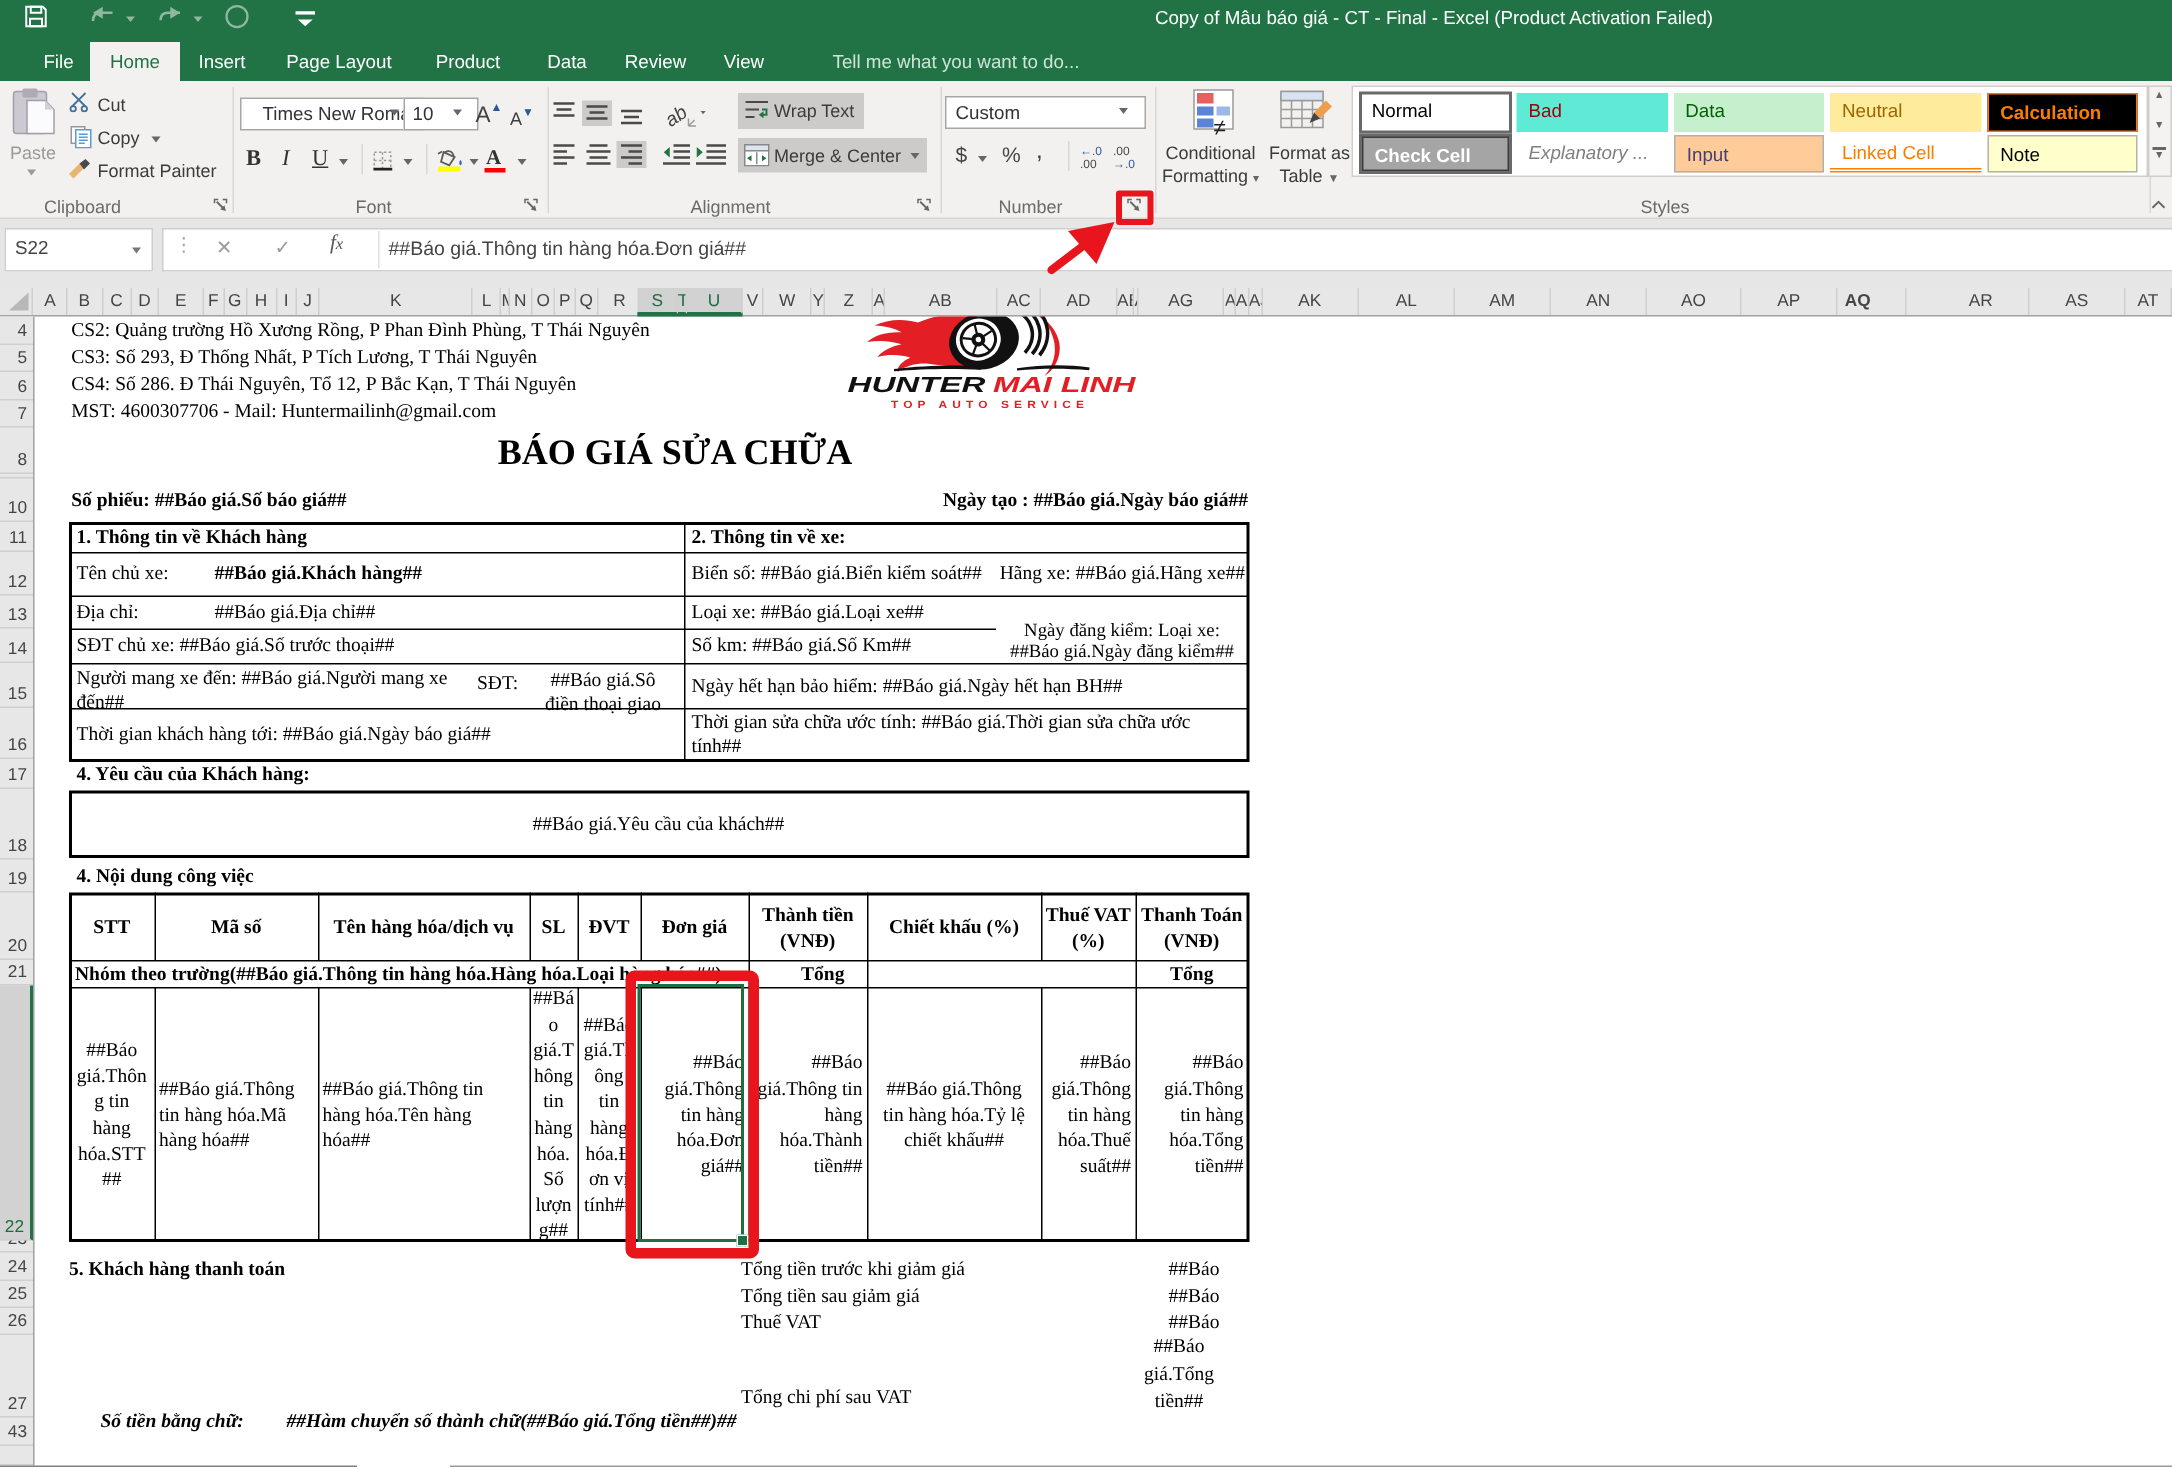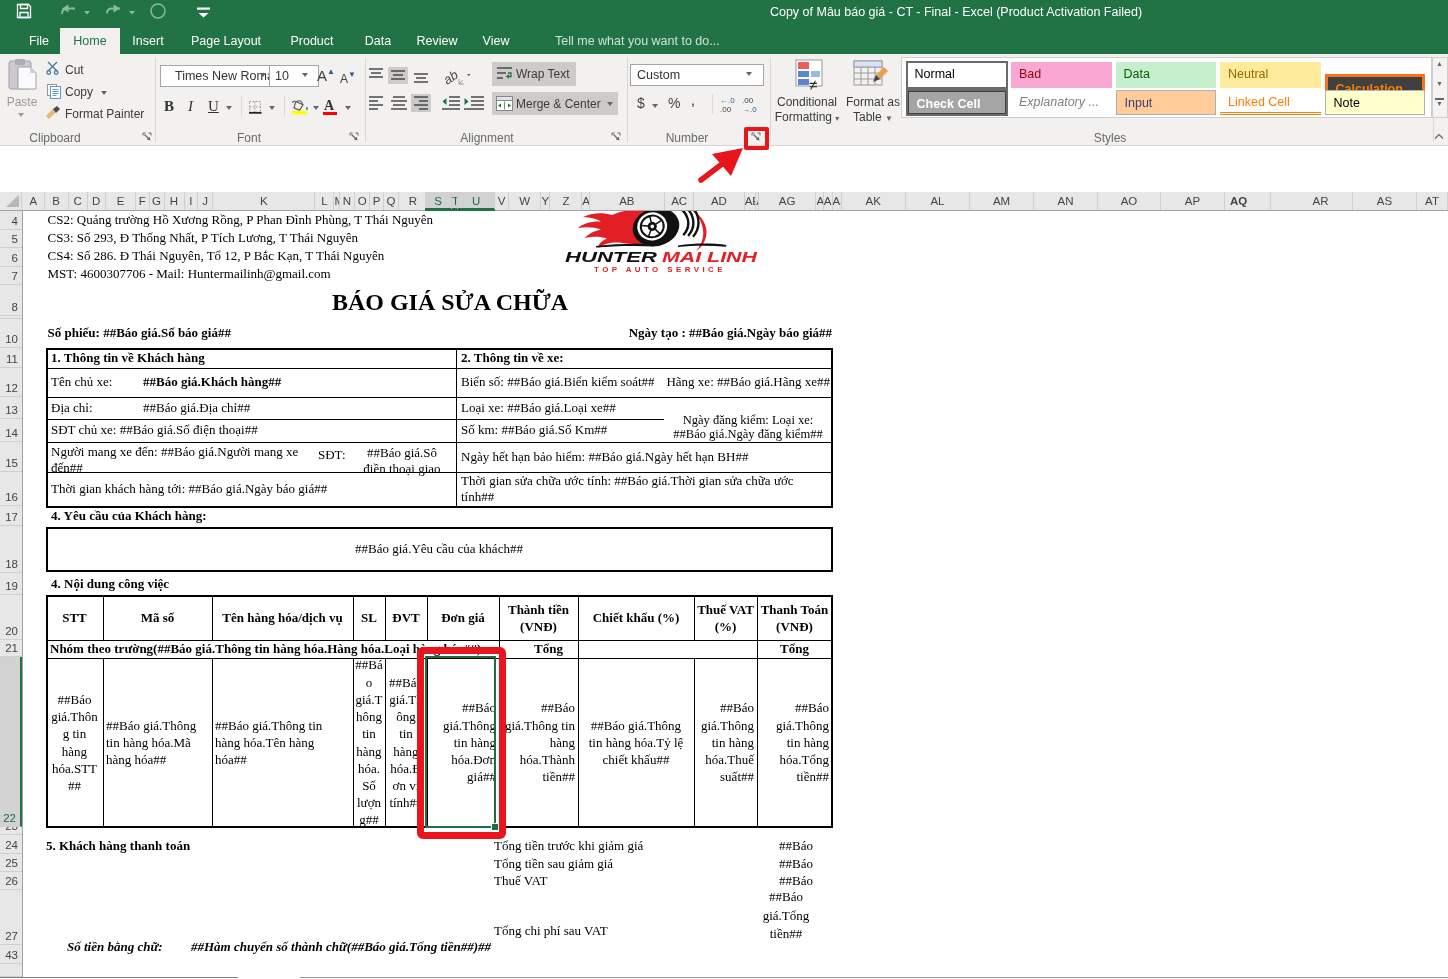--- a/index.html
+++ b/index.html
@@ -268,40 +268,52 @@
           <path d="M2 8 h28 M2 14 h28 M2 20 h28 M9 2 v24 M16 2 v24 M23 2 v24"></path>
         </g>
       <rect x="2" y="2" width="28" height="6" fill="#d9e2f3" stroke="#9a9a9a"></rect>
       <path d="M24 16 L32 8 l4 4 -8 8 z" fill="#ed9e4e"></path>
         <path d="M24 16 l-3 7 7 -3 z" fill="#444"></path>
     </svg>
     <div class="abs btxt" style="left:843px;top:41px;width:60px;text-align:center;">Format as</div>
     <div class="abs btxt" style="left:843px;top:56px;width:60px;text-align:center;">Table <span style="font-size:8px;color:#666;">▼</span></div>
     <div class="abs" style="left:901px;top:3px;width:531px;height:61px;background:#fff;border:1px solid #d0cecd;box-sizing:border-box;"></div>
     <div class="abs" style="left:906.5px;top:8px;width:100.5px;height:26px;background:#fff;color:#000;font-size:12.5px;line-height:25px;padding-left:8px;box-sizing:border-box;outline:2px solid #6a6a6a;outline-offset:-1px;white-space:nowrap;overflow:hidden;">Normal</div>
-    <div class="abs" style="left:1011px;top:8px;width:100.5px;height:26px;background:#f9a8d4;color:#9c0006;font-size:12.5px;line-height:25px;padding-left:8px;box-sizing:border-box;white-space:nowrap;overflow:hidden;">Bad</div>
+    <div class="abs" style="left:1011px;top:8px;width:100.5px;height:26px;background:#5eead4;color:#9c0006;font-size:12.5px;line-height:25px;padding-left:8px;box-sizing:border-box;white-space:nowrap;overflow:hidden;">Bad</div>
     <div class="abs" style="left:1115.5px;top:8px;width:100.5px;height:26px;background:#c6efce;color:#006100;font-size:12.5px;line-height:25px;padding-left:8px;box-sizing:border-box;white-space:nowrap;overflow:hidden;">Data</div>
     <div class="abs" style="left:1220px;top:8px;width:100.5px;height:26px;background:#ffeb9c;color:#9c6500;font-size:12.5px;line-height:25px;padding-left:8px;box-sizing:border-box;white-space:nowrap;overflow:hidden;">Neutral</div>
-    <div class="abs" style="left:1324.5px;top:20px;width:100.5px;height:26px;background:#404040;color:#fa7d00;font-size:12.5px;line-height:25px;padding-left:8px;box-sizing:border-box;border:3px solid #f97316;font-weight:bold;white-space:nowrap;overflow:hidden;">Calculation</div>
+    <div class="abs" style="left:1324.5px;top:8px;width:100.5px;height:26px;background:#000000;color:#fa7d00;font-size:12.5px;line-height:25px;padding-left:8px;box-sizing:border-box;border:1px solid #f97316;font-weight:bold;white-space:nowrap;overflow:hidden;">Calculation</div>
     <div class="abs" style="left:906.5px;top:36px;width:100.5px;height:25px;background:#a5a5a5;color:#fff;font-size:12.5px;line-height:25px;padding-left:8px;box-sizing:border-box;border:2px solid #3f3f3f;outline:2px solid #6a6a6a;outline-offset:-1px;font-weight:bold;white-space:nowrap;overflow:hidden;">Check Cell</div>
     <div class="abs" style="left:1011px;top:36px;width:100.5px;height:25px;background:#fff;color:#7f7f7f;font-size:12.5px;line-height:25px;padding-left:8px;box-sizing:border-box;font-style:italic;white-space:nowrap;overflow:hidden;">Explanatory ...</div>
     <div class="abs" style="left:1115.5px;top:36px;width:100.5px;height:25px;background:#ffcc99;color:#3f3f76;font-size:12.5px;line-height:25px;padding-left:8px;box-sizing:border-box;border:1px solid #b0b0b0;white-space:nowrap;overflow:hidden;">Input</div>
     <div class="abs" style="left:1220px;top:36px;width:100.5px;height:25px;background:#fff;color:#fa7d00;font-size:12.5px;line-height:25px;padding-left:8px;box-sizing:border-box;border-bottom:3px double #ff8001;white-space:nowrap;overflow:hidden;">Linked Cell</div>
     <div class="abs" style="left:1324.5px;top:36px;width:100.5px;height:25px;background:#ffffcc;color:#000;font-size:12.5px;line-height:25px;padding-left:8px;box-sizing:border-box;border:1px solid #b2b2b2;white-space:nowrap;overflow:hidden;">Note</div>
     <div class="abs" style="left:1432px;top:3px;width:16px;height:61px;background:#f4f3f2;border:1px solid #d0cecd;box-sizing:border-box;"></div>
     <div class="abs" style="left:1436px;top:6px;font-size:7px;color:#666;">▲</div>
     <div class="abs" style="left:1436px;top:26px;font-size:7px;color:#666;">▼</div>
     <div class="abs" style="left:1436px;top:46px;font-size:7px;color:#666;">▼</div>
     <div class="abs" style="left:1435px;top:44px;width:9px;height:1.5px;background:#666;"></div>
     <div class="glabel" style="left:1075px;width:70px;">Styles</div>
     <svg class="abs" style="left:1433px;top:78px" width="12" height="10" viewBox="0 0 12 10">
         <path d="M2 6.5 L6 2.5 L10 6.5" stroke="#666" fill="none" stroke-width="1.2"></path>
       </svg>
   </div>
   <div class="abs" style="left:0;top:145px;width:1448px;height:1px;background:#d8d6d4;"></div>
+  <div id="fbar">
+    <div class="abs" style="left:3px;top:6px;width:99px;height:29px;background:#fff;border:1px solid #d0cecd;box-sizing:border-box;"></div>
+    <div class="abs" style="left:10px;top:12px;font-size:12.5px;color:#444;">S22</div>
+    <div class="caret" style="left:88px;top:19px;border-top-color:#777;"></div>
+    <div class="abs" style="left:108px;top:6px;width:1340px;height:29px;background:#fff;border:1px solid #d0cecd;border-right:none;box-sizing:border-box;"></div>
+    <div class="abs" style="left:116px;top:9px;font-size:13px;color:#a6a6a6;letter-spacing:1px;">⋮</div>
+    <div class="abs" style="left:144px;top:11px;font-size:13px;color:#9a9a9a;">✕</div>
+    <div class="abs" style="left:183px;top:11px;font-size:13px;color:#9a9a9a;">✓</div>
+    <div class="abs" style="left:220px;top:9px;font-family:'Liberation Serif',serif;font-style:italic;font-size:14px;color:#555;">f<span style="font-size:11px;">x</span></div>
+    <div class="abs" style="left:252px;top:8px;width:1px;height:25px;background:#e0e0e0;"></div>
+    <div class="abs" style="left:259px;top:12px;font-size:13px;color:#444;">##Báo giá.Thông tin hàng hóa.Đơn giá##</div>
+</div>
   <div id="colhead">
       <div class="abs" style="left:0;top:0;width:22px;height:18px;border-right:1px solid #cfcfcf;box-sizing:border-box;"><svg width="22" height="18">
           <path d="M6 15 L19 15 L19 3 Z" fill="#b8b8b8"></path>
         </svg></div>
     <div class="ch" style="left:23px;width:21.6px;">A</div>
     <div class="ch" style="left:44.6px;width:24.15px;">B</div>
     <div class="ch" style="left:68.75px;width:18.75px;">C</div>
     <div class="ch" style="left:87.5px;width:18.5px;">D</div>
     <div class="ch" style="left:106px;width:30px;">E</div>
     <div class="ch" style="left:136px;width:13.5px;">F</div>
@@ -391,21 +403,21 @@
   <div class="line" style="left:456px;top:348px;width:1px;height:158px;"></div>
   <div class="doc abs b" style="left:51px;top:349px;height:19px;display:flex;align-items:center;">1. Thông tin về Khách hàng</div>
   <div class="doc abs b" style="left:461px;top:349px;height:19px;display:flex;align-items:center;">2. Thông tin về xe:</div>
   <div class="doc abs" style="left:51px;top:368px;height:29px;display:flex;align-items:center;">Tên chủ xe:</div>
   <div class="doc abs b" style="left:143px;top:368px;height:29px;display:flex;align-items:center;">##Báo giá.Khách hàng##</div>
   <div class="doc abs" style="left:461px;top:368px;height:29px;display:flex;align-items:center;">Biển số: ##Báo giá.Biển kiểm soát##</div>
   <div class="doc abs" style="left:672px;top:368px;width:158px;height:29px;display:flex;align-items:center;justify-content:flex-end;">Hãng xe: ##Báo giá.Hãng xe##</div>
   <div class="doc abs" style="left:51px;top:397px;height:22px;display:flex;align-items:center;">Địa chỉ:</div>
   <div class="doc abs" style="left:143px;top:397px;height:22px;display:flex;align-items:center;">##Báo giá.Địa chỉ##</div>
   <div class="doc abs" style="left:461px;top:397px;height:22px;display:flex;align-items:center;">Loại xe: ##Báo giá.Loại xe##</div>
-  <div class="doc abs" style="left:51px;top:419px;height:23px;display:flex;align-items:center;">SĐT chủ xe: ##Báo giá.Số điện thoại##</div>
+  <div class="doc abs" style="left:51px;top:419px;height:23px;display:flex;align-items:center;">SĐT chủ xe: ##Báo giá.Số trước thoại##</div>
   <div class="doc abs" style="left:461px;top:419px;height:23px;display:flex;align-items:center;">Số km: ##Báo giá.Số Km##</div>
   <div class="doc abs" style="left:664px;top:414px;width:168px;text-align:center;line-height:13.8px;font-size:12.5px;overflow:hidden;height:28px;">Ngày đăng kiểm: Loại xe:<br>##Báo giá.Ngày đăng kiểm##</div>
   <div class="doc abs" style="left:51px;top:442px;width:260px;white-space:normal;line-height:15.5px;padding-top:2px;">Người mang xe đến: ##Báo giá.Người mang xe đến##</div>
   <div class="doc abs" style="left:318px;top:446px;height:18.4px;">SĐT:</div>
   <div class="doc abs" style="left:352px;top:443px;width:100px;text-align:center;line-height:15.5px;padding-top:2px;">##Báo giá.Sô<br>điền thoại giao</div>
   <div class="doc abs" style="left:461px;top:442px;height:30px;display:flex;align-items:center;">Ngày hết hạn bảo hiểm: ##Báo giá.Ngày hết hạn BH##</div>
   <div class="doc abs" style="left:51px;top:472px;height:34px;display:flex;align-items:center;">Thời gian khách hàng tới: ##Báo giá.Ngày báo giá##</div>
   <div class="doc abs" style="left:461px;top:473px;width:368px;white-space:normal;line-height:15.6px;">Thời gian sửa chữa ước tính: ##Báo giá.Thời gian sửa chữa ước tính##</div>
   <div class="doc abs b" style="left:51px;top:506px;height:20px;display:flex;align-items:center;">4. Yêu cầu của Khách hàng:</div>
   <div class="abs" style="left:46px;top:527px;width:787px;height:45px;border:2px solid #000;box-sizing:border-box;"></div>

